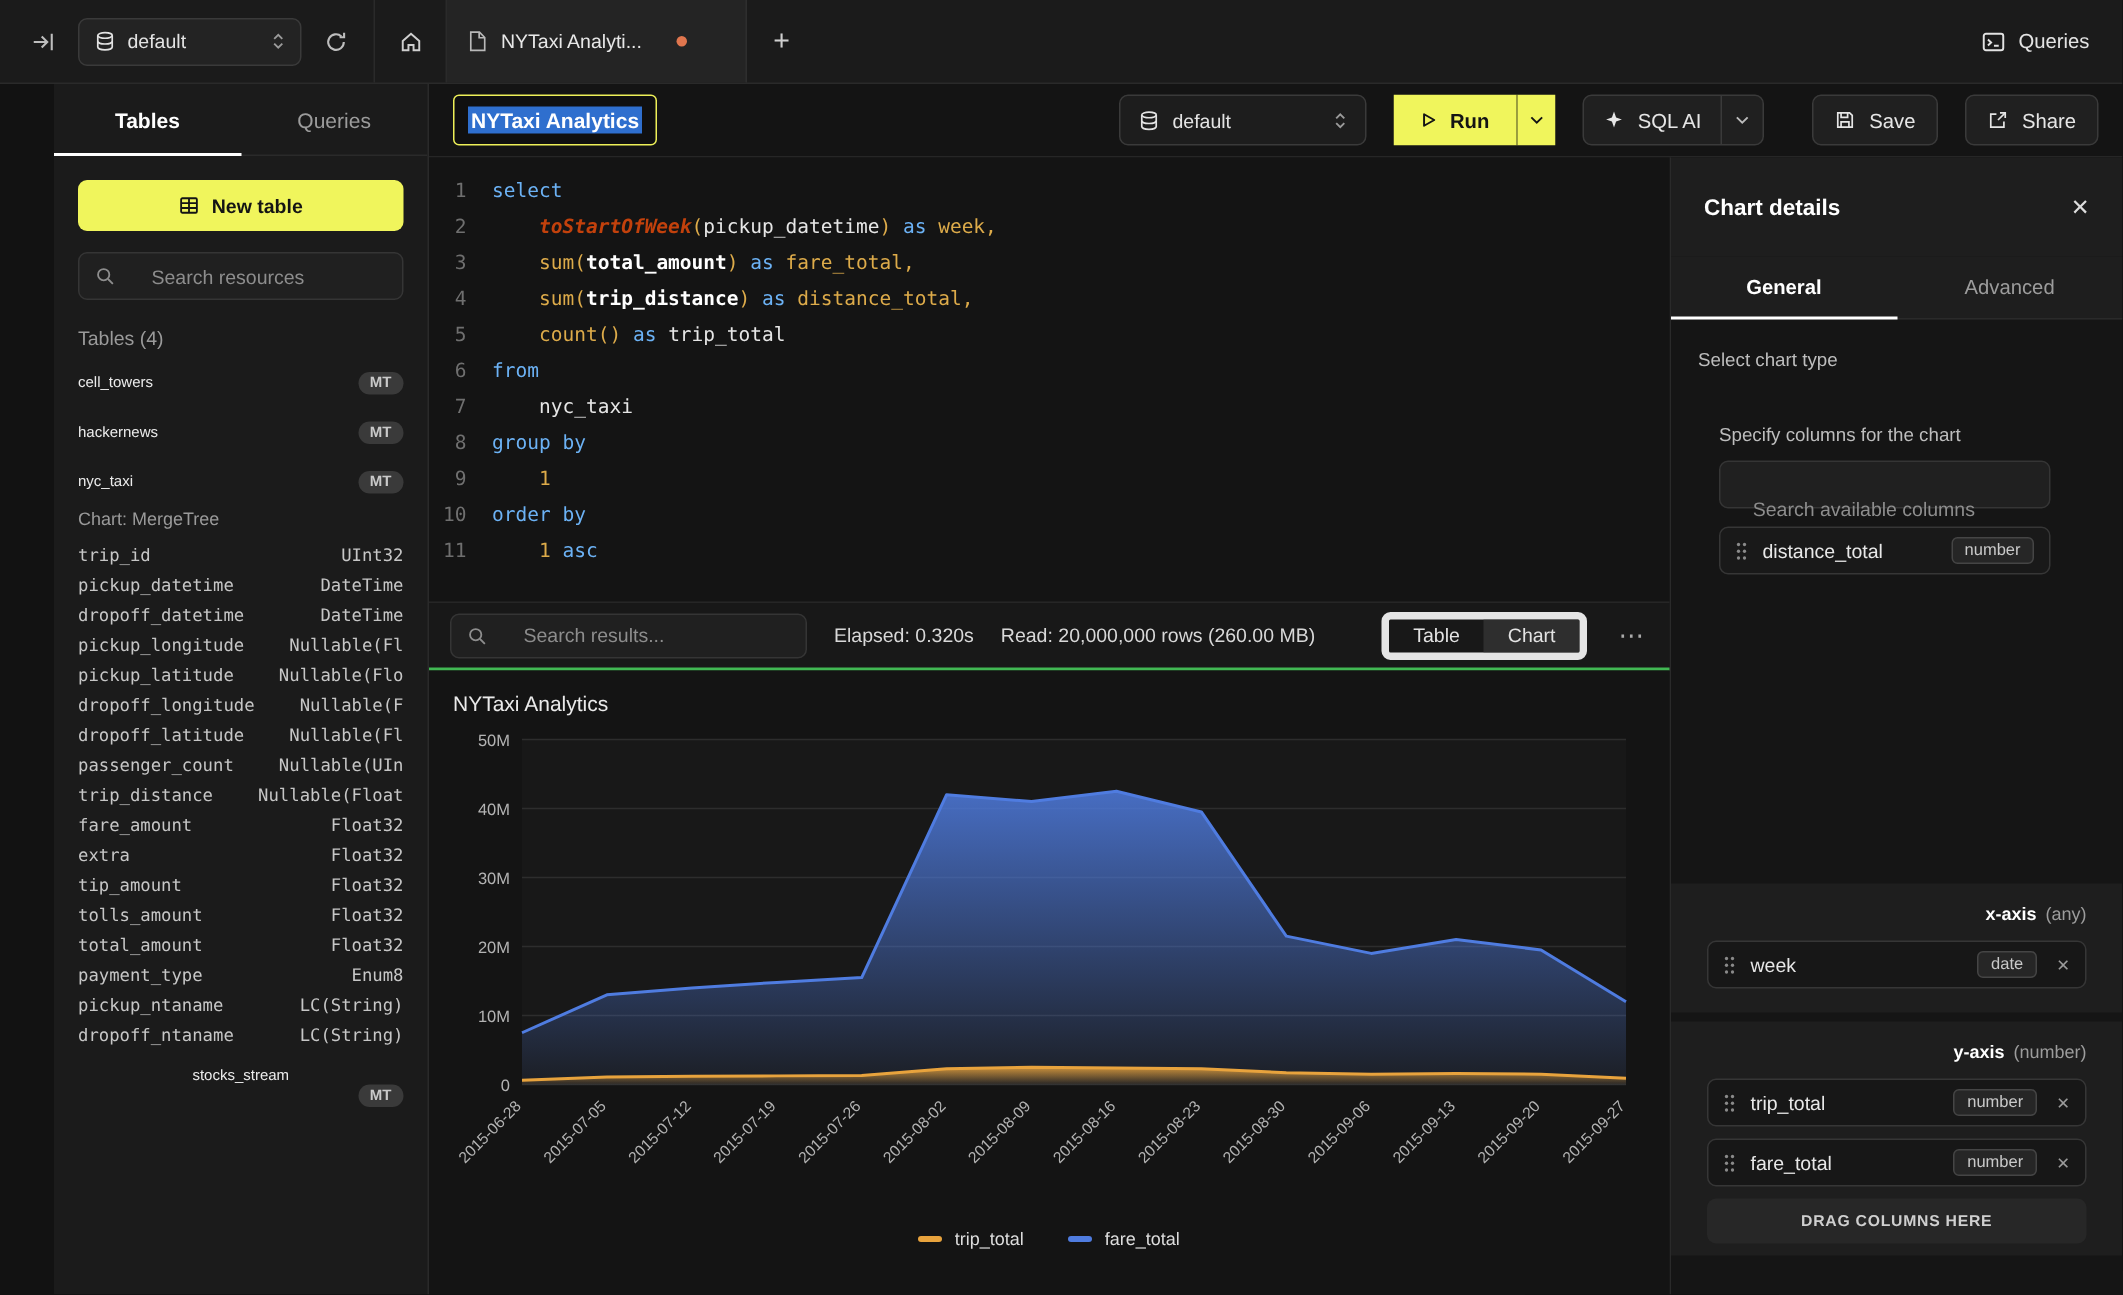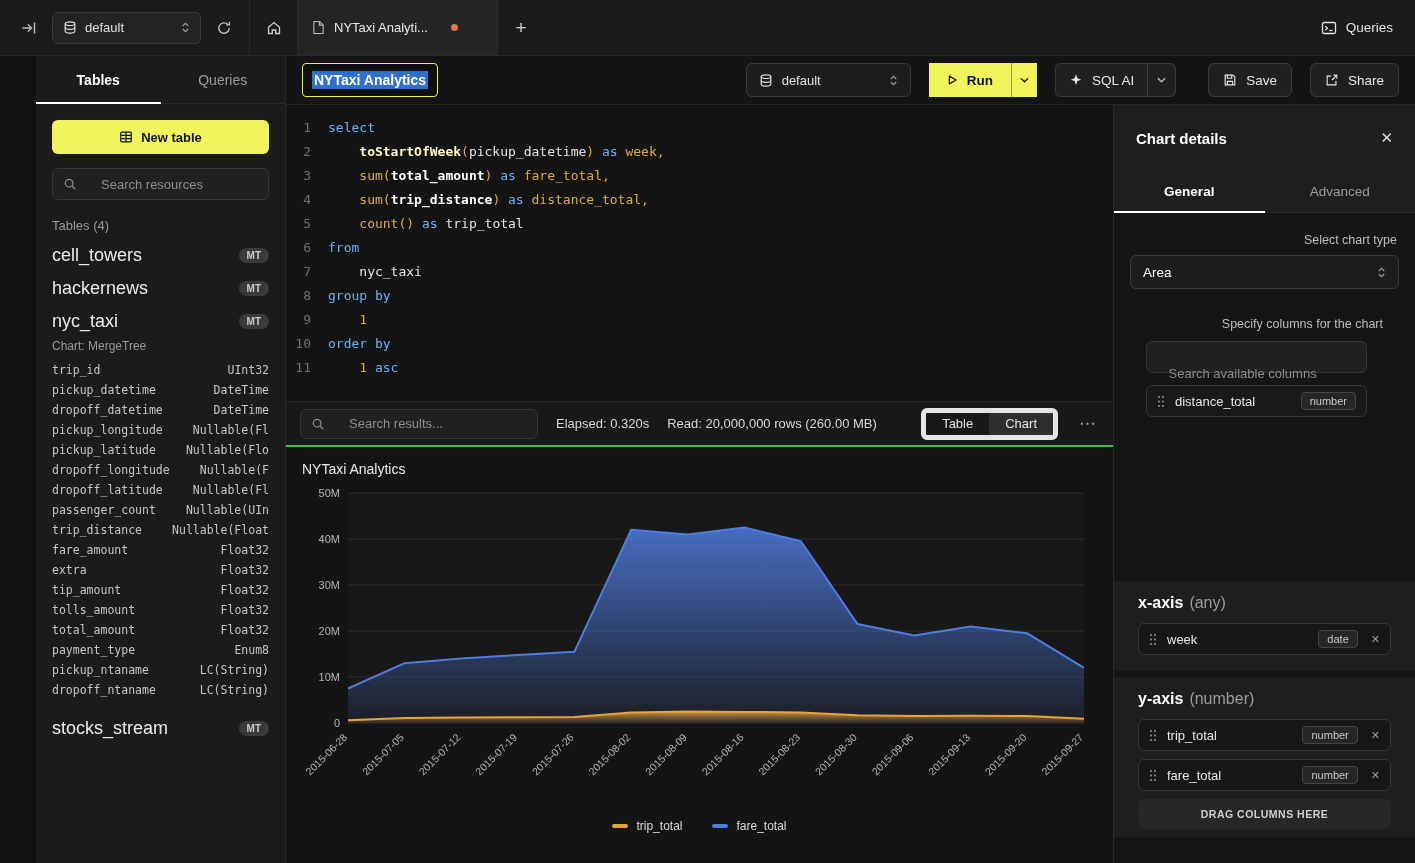--- a/index.html
+++ b/index.html
@@ -33,22 +33,22 @@
   .side-tab { flex:1; background:none; border:none; color:#9c9c9c; font-size:14px; position:relative; }
   .side-tab.active { color:#fff; font-weight:700; }
   .side-tab.active::after { content:''; position:absolute; left:0; right:0; bottom:-1px; height:2px; background:#fff; }
   .new-table-btn { margin:16px 16px 0; height:34px; flex:0 0 34px; background:#f0f55c; border:none; border-radius:6px; color:#141414; font-size:13px; font-weight:700; display:flex; align-items:center; justify-content:center; gap:8px; }
   .search-box { margin:14px 16px 0; height:32px; flex:0 0 32px; background:#202020; border:1px solid #353535; border-radius:6px; display:flex; align-items:center; gap:24px; padding:0 10px; color:#8d8d8d; }
   .search-box input { flex:1; min-width:0; background:none; border:none; outline:none; color:#ddd; font-size:13px; font-family:inherit; }
   .search-box input::placeholder { color:#8d8d8d; }
   .tables-header { margin:18px 16px 6px; color:#9a9a9a; font-size:13px; }
   #table-list { flex:1; overflow:hidden; padding-bottom:8px; }
   .table-row { height:33px; display:flex; align-items:center; padding:0 16px; cursor:pointer; }
-  .table-row.mt12 { margin-top:12px; }
-  .tname { font-size:18px; color:#ececec; }
+  .table-row.mt12 { margin-top:12px;flex-direction:column; }
+  .tname { font-size:10px; color:#ececec; }
   .badge { margin-left:auto; background:#3a3a3a; color:#c9c9c9; font-size:10px; font-weight:700; padding:2px 8px; border-radius:9px; }
   .engine-line { padding:1px 16px 7px; font-size:12px; color:#9a9a9a; }
   .col-line { height:20px; display:flex; align-items:center; padding:0 16px; font-family:"DejaVu Sans Mono",monospace; font-size:11.5px; color:#c6c6c6; }
   .col-line .ctype { margin-left:auto; }
 
   
   .main-column { flex:1; display:flex; flex-direction:column; min-width:0; background:#141414; }
   .query-header { flex:0 0 49px; display:flex; align-items:center; padding:0 16px; gap:18px; border-bottom:1px solid #262626; }
   .title-box { height:34px; border:1.5px solid #eef058; border-radius:4px; background:#101010; display:flex; align-items:center; padding:0 9px; font-size:14px; font-weight:700; color:#fff; }
   .title-box .selected { background:#2f6fce; padding:1px 2px; }
@@ -67,21 +67,21 @@
   .main-split { flex:1; display:flex; min-height:0; }
   .editor-side { width:828px; flex:0 0 828px; display:flex; flex-direction:column; border-right:1px solid #2a2a2a; min-height:0; }
 
   
   #editor { flex:0 0 296px; padding:11px 0; background:#141414; overflow:hidden; font-family:"DejaVu Sans Mono",monospace; font-size:13px; }
   .code-line { display:flex; height:24px; line-height:24px; }
   .lnum { flex:0 0 42px; width:42px; text-align:right; padding-right:17px; color:#6f6f6f; }
   .code { white-space:pre; }
   .tk-kw { color:#6cb2f5; }
   .tk-fn { color:#ddab4a; }
-  .tk-fnb { color:#fef9c3; font-weight:700; }
+  .tk-fnb { color:#c2410c; font-weight:700;font-style:italic; }
   .tk-id { color:#e6e6e6; }
   .tk-idb { color:#ffffff; font-weight:700; }
   .tk-num { color:#ddab4a; }
 
   
   .results-toolbar { flex:0 0 44px; display:flex; align-items:center; gap:18px; padding:0 14px; background:#181818; border-top:1px solid #262626; }
   .rt-search { margin:0; width:238px; height:30px; flex:0 0 238px; }
   .stat { font-size:13px; color:#d8d8d8; white-space:nowrap; }
   .toggle-group { margin-left:auto; display:flex; border:5px solid #e5e5e5; border-radius:6px; overflow:hidden; height:32px; }
   .toggle { padding:0 16px; background:none; border:none; color:#e3e3e3; font-size:13px; }
@@ -99,35 +99,35 @@
   
   .chart-details { flex:1; background:#151515; display:flex; flex-direction:column; min-height:0; }
   .panel-header { flex:0 0 66px; display:flex; align-items:center; padding:0 22px; background:#1e1e1e; }
   .panel-title { font-size:15px; font-weight:700; color:#fff; }
   .panel-close { margin-left:auto; background:none; border:none; color:#ddd; font-size:15px; }
   .panel-tabs { display:flex; flex:0 0 42px; background:#1e1e1e; border-bottom:1px solid #2a2a2a; }
   .ptab { flex:1; background:none; border:none; color:#9c9c9c; font-size:13.5px; position:relative; }
   .ptab.active { color:#fff; font-weight:700; }
   .ptab.active::after { content:''; position:absolute; left:0; right:0; bottom:-1px; height:2px; background:#fff; }
   .panel-body { flex:1; display:flex; flex-direction:column; padding:20px 0 26px; min-height:0; overflow:hidden; }
-  .field-label { color:#bdbdbd; font-size:12.5px; margin:0 18px 8px;text-align:right; }
+  .field-label { color:#bdbdbd; font-size:12.5px; margin:0 18px 8px; }
   .chart-type-select { margin:0 16px; height:34px; flex:0 0 34px; background:#1d1d1d; border:1px solid #3a3a3a; border-radius:6px; display:flex; align-items:center; padding:0 12px; color:#fff; font-size:13.5px; }
   .chart-type-select .grow { flex:1; text-align:left; }
   .columns-label { color:#bdbdbd; font-size:12.5px; margin:28px 32px 10px; }
   .panel-search { margin:0 48px 0 32px;flex-direction:column; }
   #available-columns { margin:12px 48px 0 32px; }
   .col-row { height:32px; background:#191919; border:1px solid #363636; border-radius:6px; display:flex; align-items:center; gap:10px; padding:0 10px; margin-bottom:8px; }
   .col-row .drag { color:#8a8a8a; display:flex; }
   .col-row .cname { font-size:13px; color:#e8e8e8; }
   .pill { margin-left:auto; background:#262626; border:1px solid #454545; border-radius:4px; color:#c9c9c9; font-size:11px; padding:2px 8px; }
   .remove-btn { background:none; border:none; color:#9a9a9a; font-size:11px; padding:0 0 0 3px; }
   .axis-band { background:#1e1e1e; padding:13px 24px 8px; }
   .axis-band.first { margin-top:auto; }
   .axis-band + .axis-band { margin-top:6px; }
-  .axis-head { text-align:left; font-size:16px; margin-bottom:11px; color:#fff; }
+  .axis-head { text-align:right; font-size:12px; margin-bottom:11px; color:#fff; }
   .axis-name { font-weight:700; }
   .axis-hint { color:#9c9c9c; margin-left:6px; }
   .axis-band .col-row { background:#171717; }
   .drop-zone { height:30px; background:#272727; border-radius:6px; display:flex; align-items:center; justify-content:center; color:#cfcfcf; font-size:10.5px; font-weight:700; letter-spacing:.5px; margin-top:4px; }
 </style>
 </head>
 <body>
 
 <div class="app">
 
@@ -490,27 +490,20 @@
           <div class="panel-header">
             <div class="panel-title">Chart details</div>
             <button class="panel-close">✕</button>
           </div>
           <div class="panel-tabs">
             <button class="ptab active">General</button>
             <button class="ptab">Advanced</button>
           </div>
           <div class="panel-body">
             <div class="field-label">Select chart type</div>
-            <button class="chart-type-select">
-              <span class="grow">Area</span>
-              <svg width="9" height="13" viewBox="0 0 10 14" fill="none" stroke="#9a9a9a" stroke-width="1.4">
-                  <path d="M2 5.3 5 2.3l3 3"></path>
-                  <path d="M2 8.7l3 3 3-3"></path>
-                </svg>
-            </button>
             <div class="field-label columns-label">Specify columns for the chart</div>
             <div class="search-box panel-search">
               <svg width="14" height="14" viewBox="0 0 16 16" fill="none" stroke="currentColor" stroke-width="1.4">
                   <circle cx="7" cy="7" r="4.3"></circle>
                   <path d="M10.3 10.3 14 14"></path>
                 </svg>
               <input placeholder="Search available columns" style="">
             </div>
             <div id="available-columns">
                 <div class="col-row">

